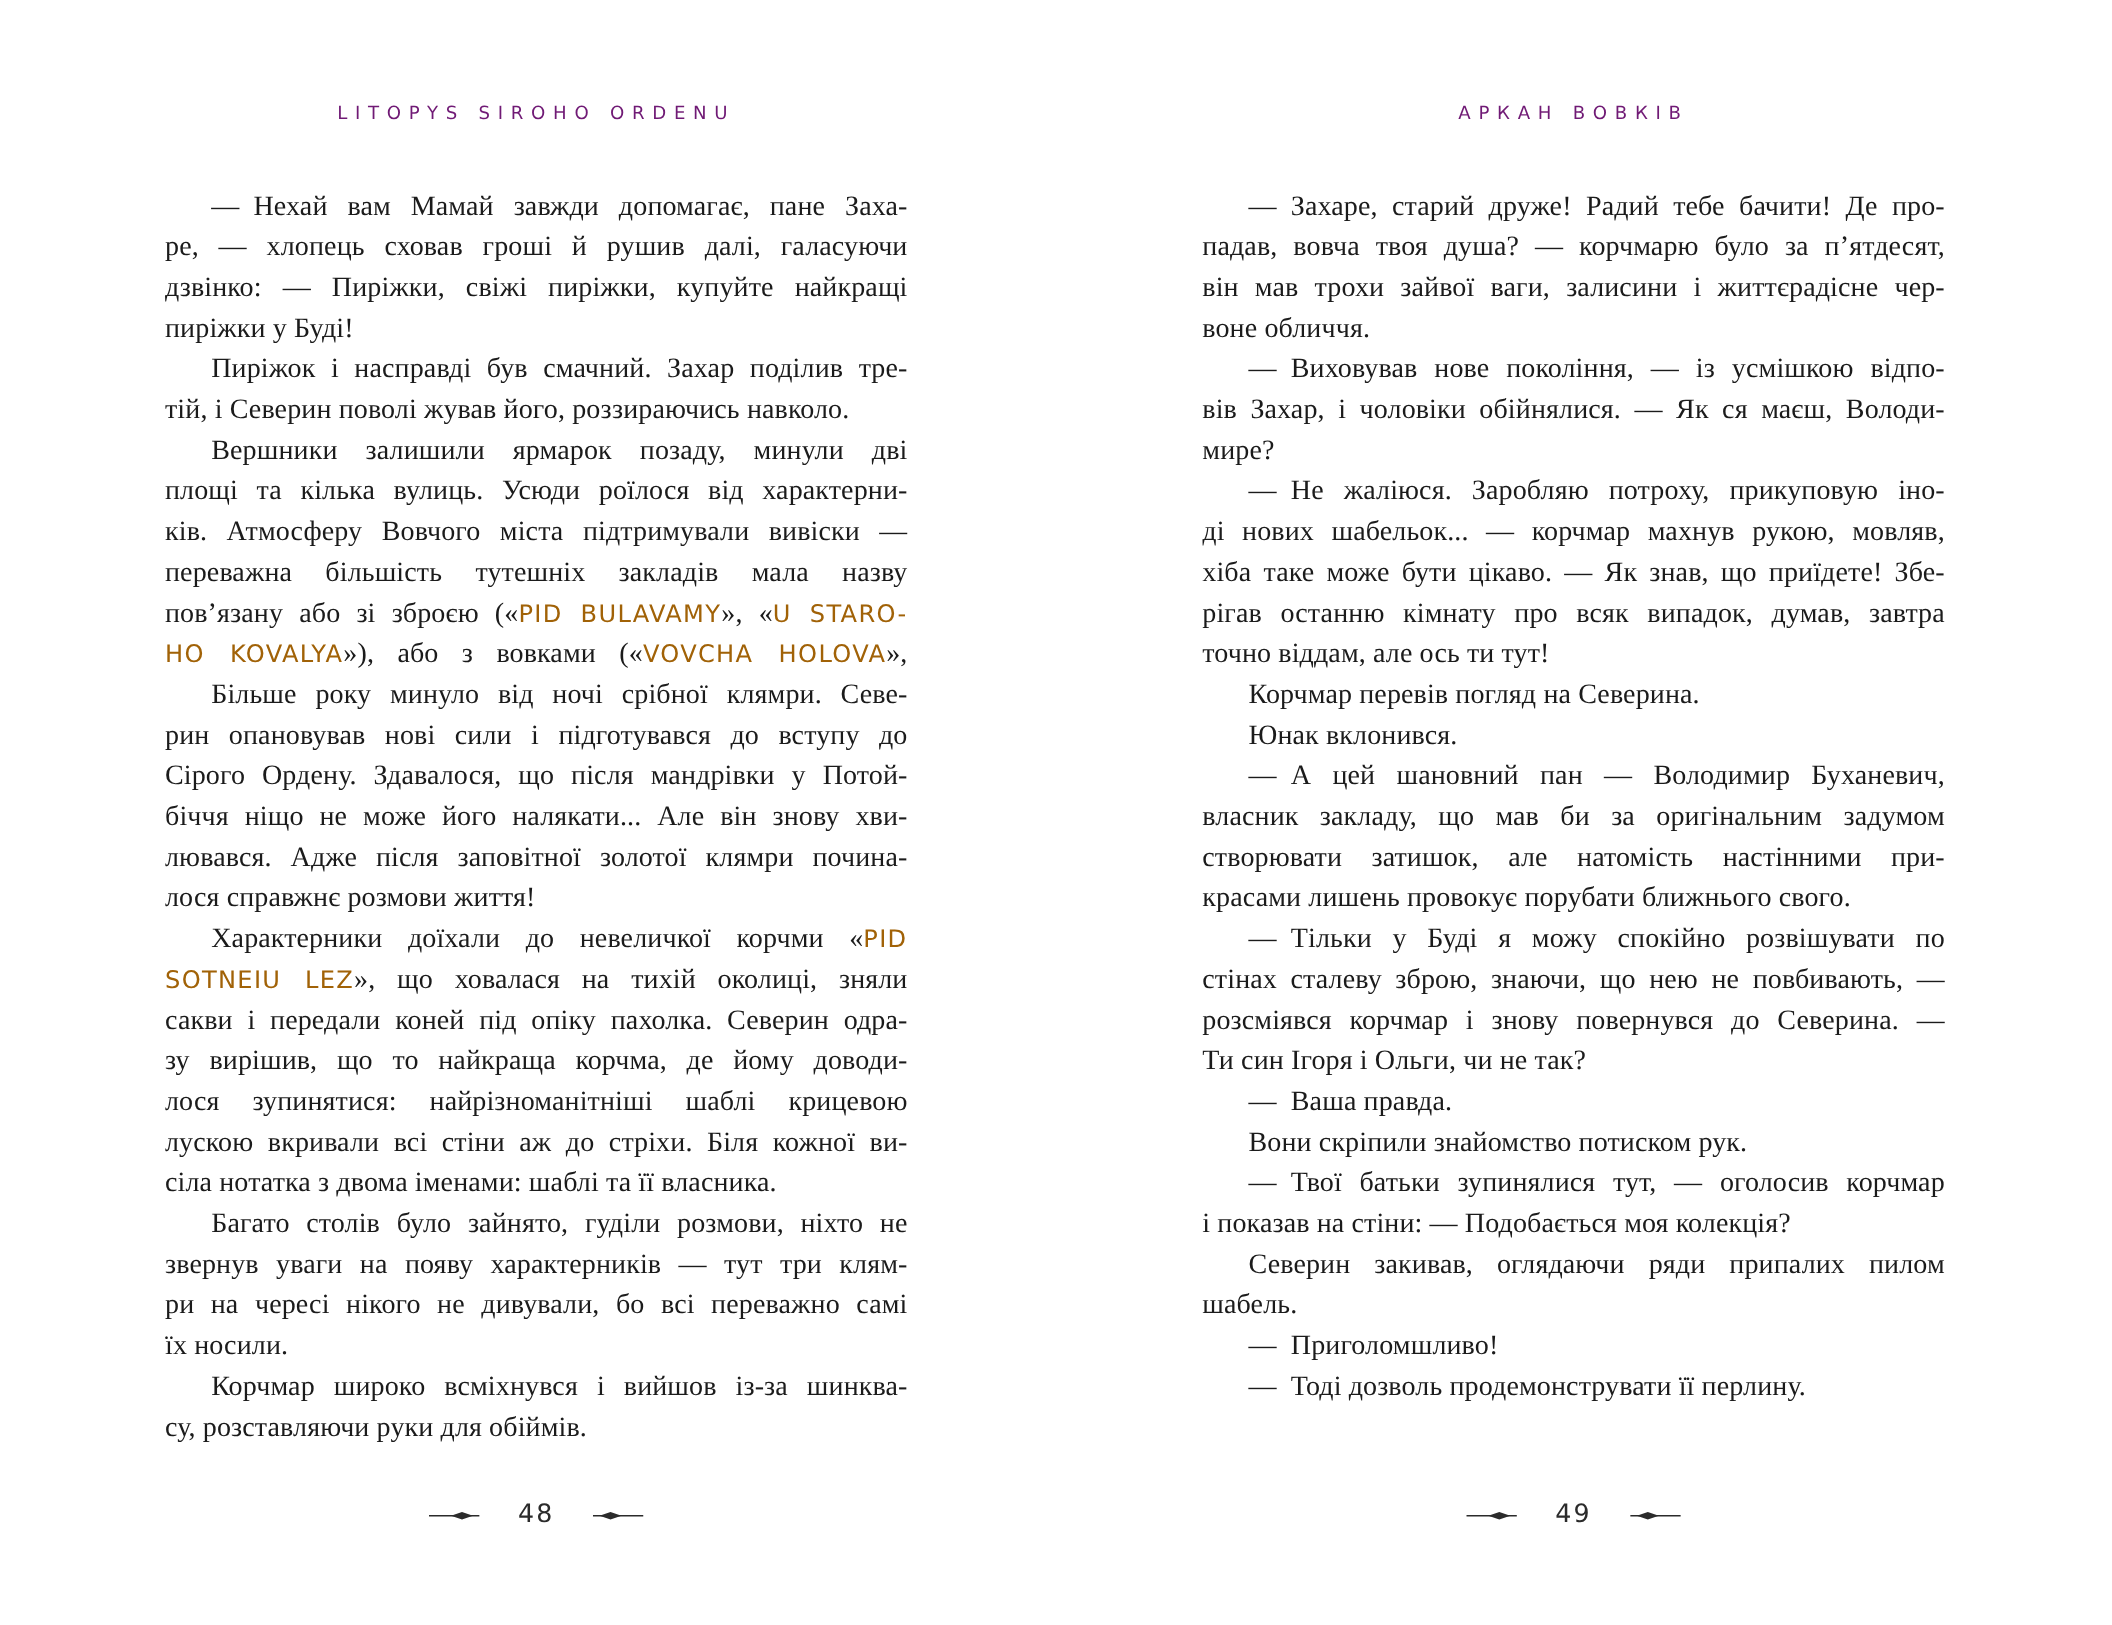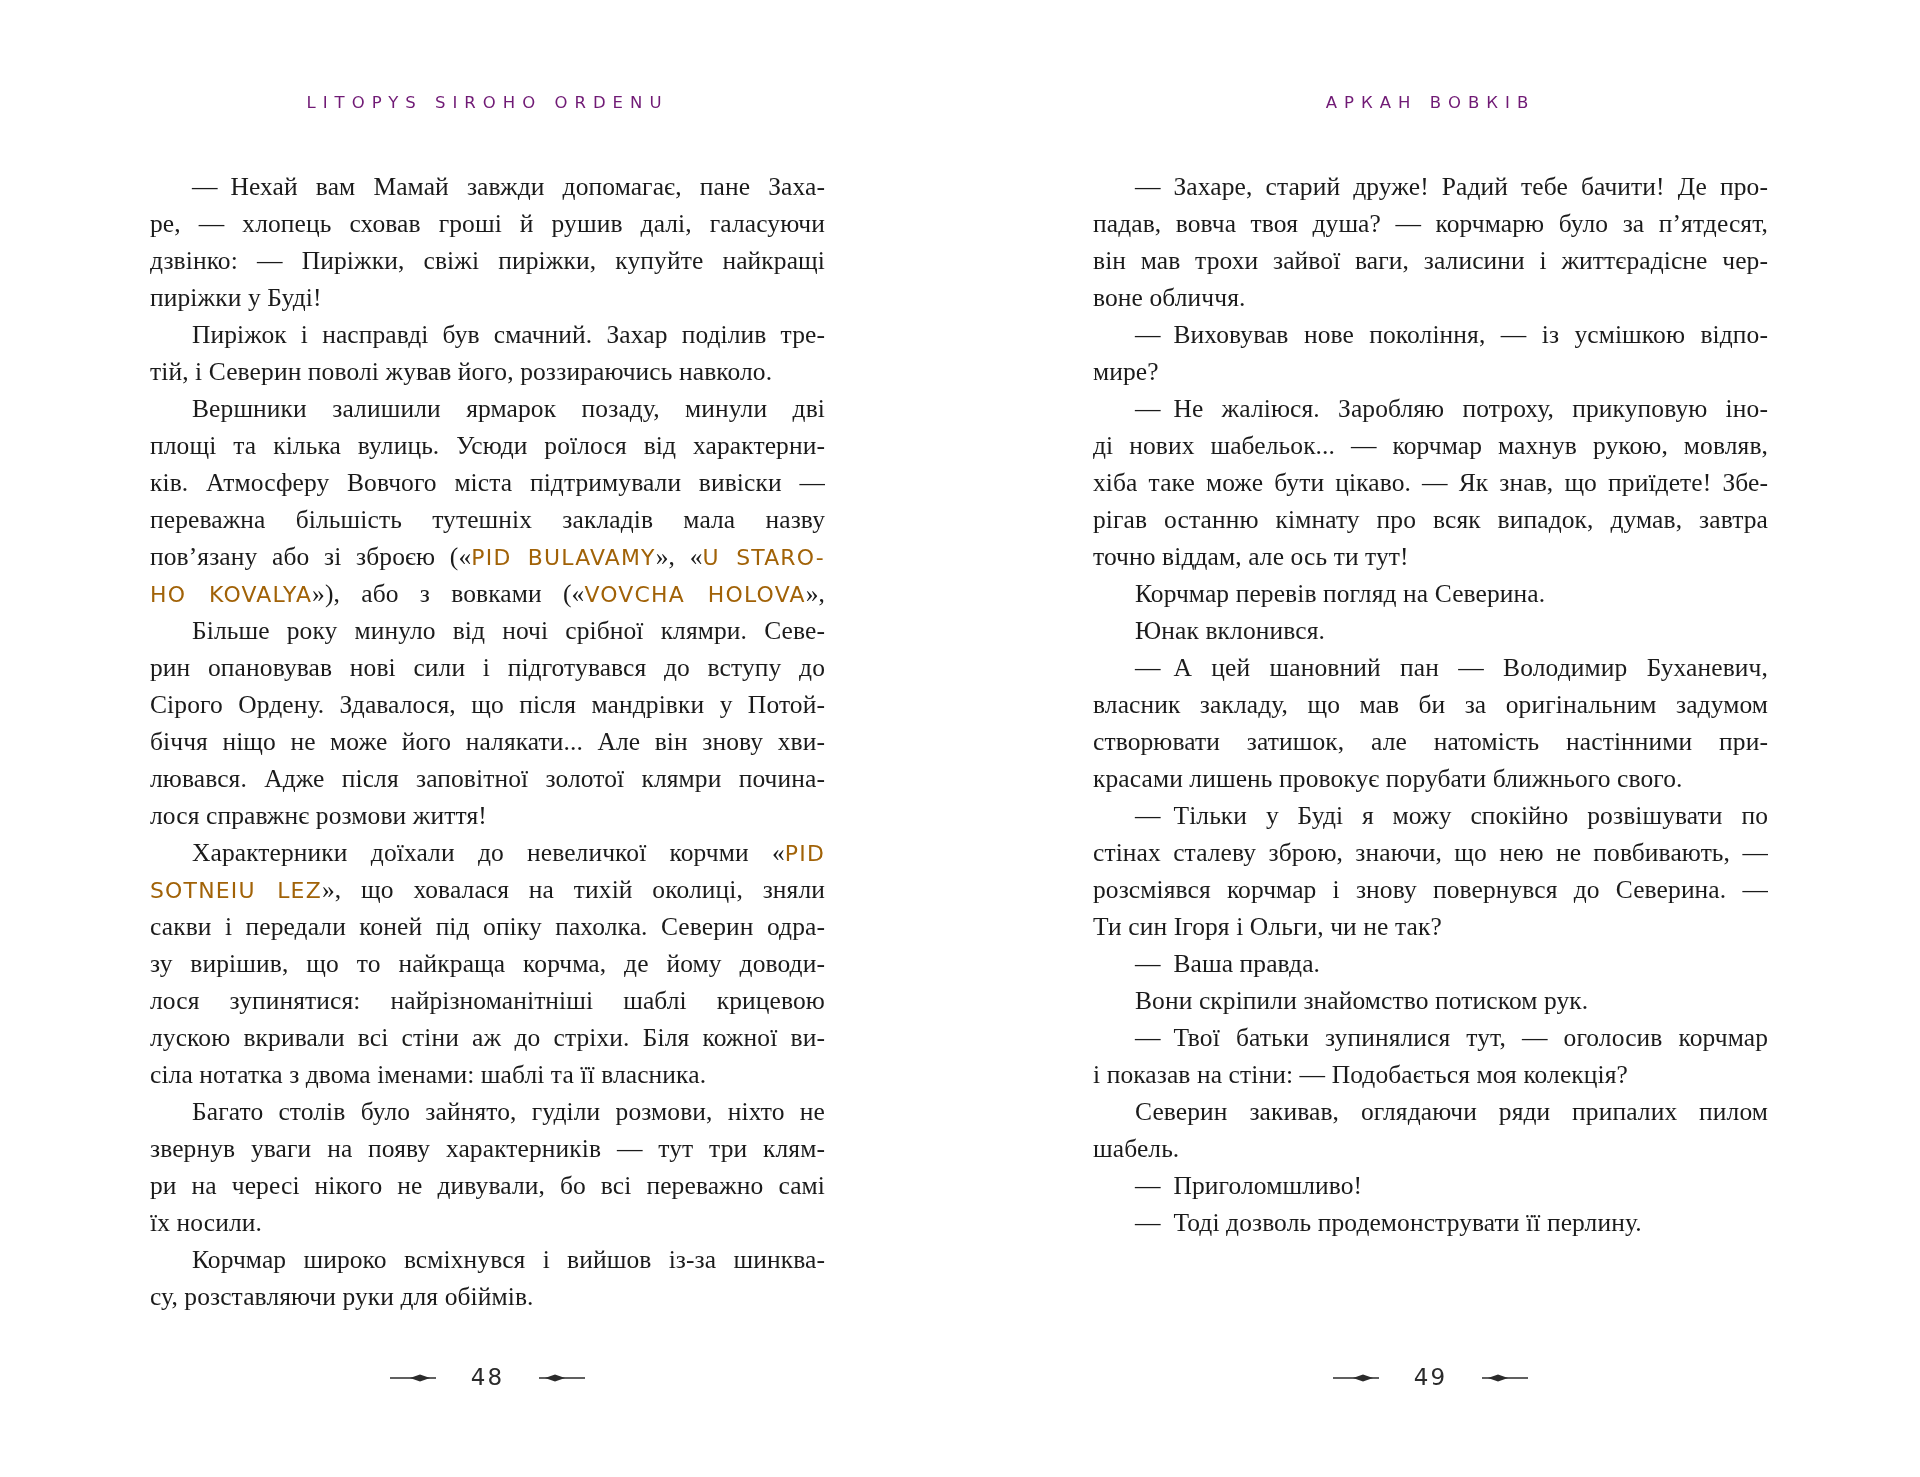--- a/index.html
+++ b/index.html
@@ -137,20 +137,21 @@
     <div class="running-header">АРКАН ВОВКІВ</div>
     <div class="body-text" id="body-right">
         <div>
           <div class="line first fill">— Захаре, старий друже! Радий тебе бачити! Де про-</div>
           <div class="line fill">падав, вовча твоя душа? — корчмарю було за п’ятдесят,</div>
           <div class="line fill">він мав трохи зайвої ваги, залисини і життєрадісне чер-</div>
           <div class="line">воне обличчя.</div>
         </div>
         <div>
           <div class="line first fill">— Виховував нове покоління, — із усмішкою відпо-</div>
+          <div class="line fill">вів Захар, і чоловіки обійнялися. — Як ся маєш, Володи-</div>
           <div class="line">мире?</div>
         </div>
         <div>
           <div class="line first fill">— Не жаліюся. Заробляю потроху, прикуповую іно-</div>
           <div class="line fill">ді нових шабельок... — корчмар махнув рукою, мовляв,</div>
           <div class="line fill">хіба таке може бути цікаво. — Як знав, що приїдете! Збе-</div>
           <div class="line fill">рігав останню кімнату про всяк випадок, думав, завтра</div>
           <div class="line">точно віддам, але ось ти тут!</div>
         </div>
         <div>

